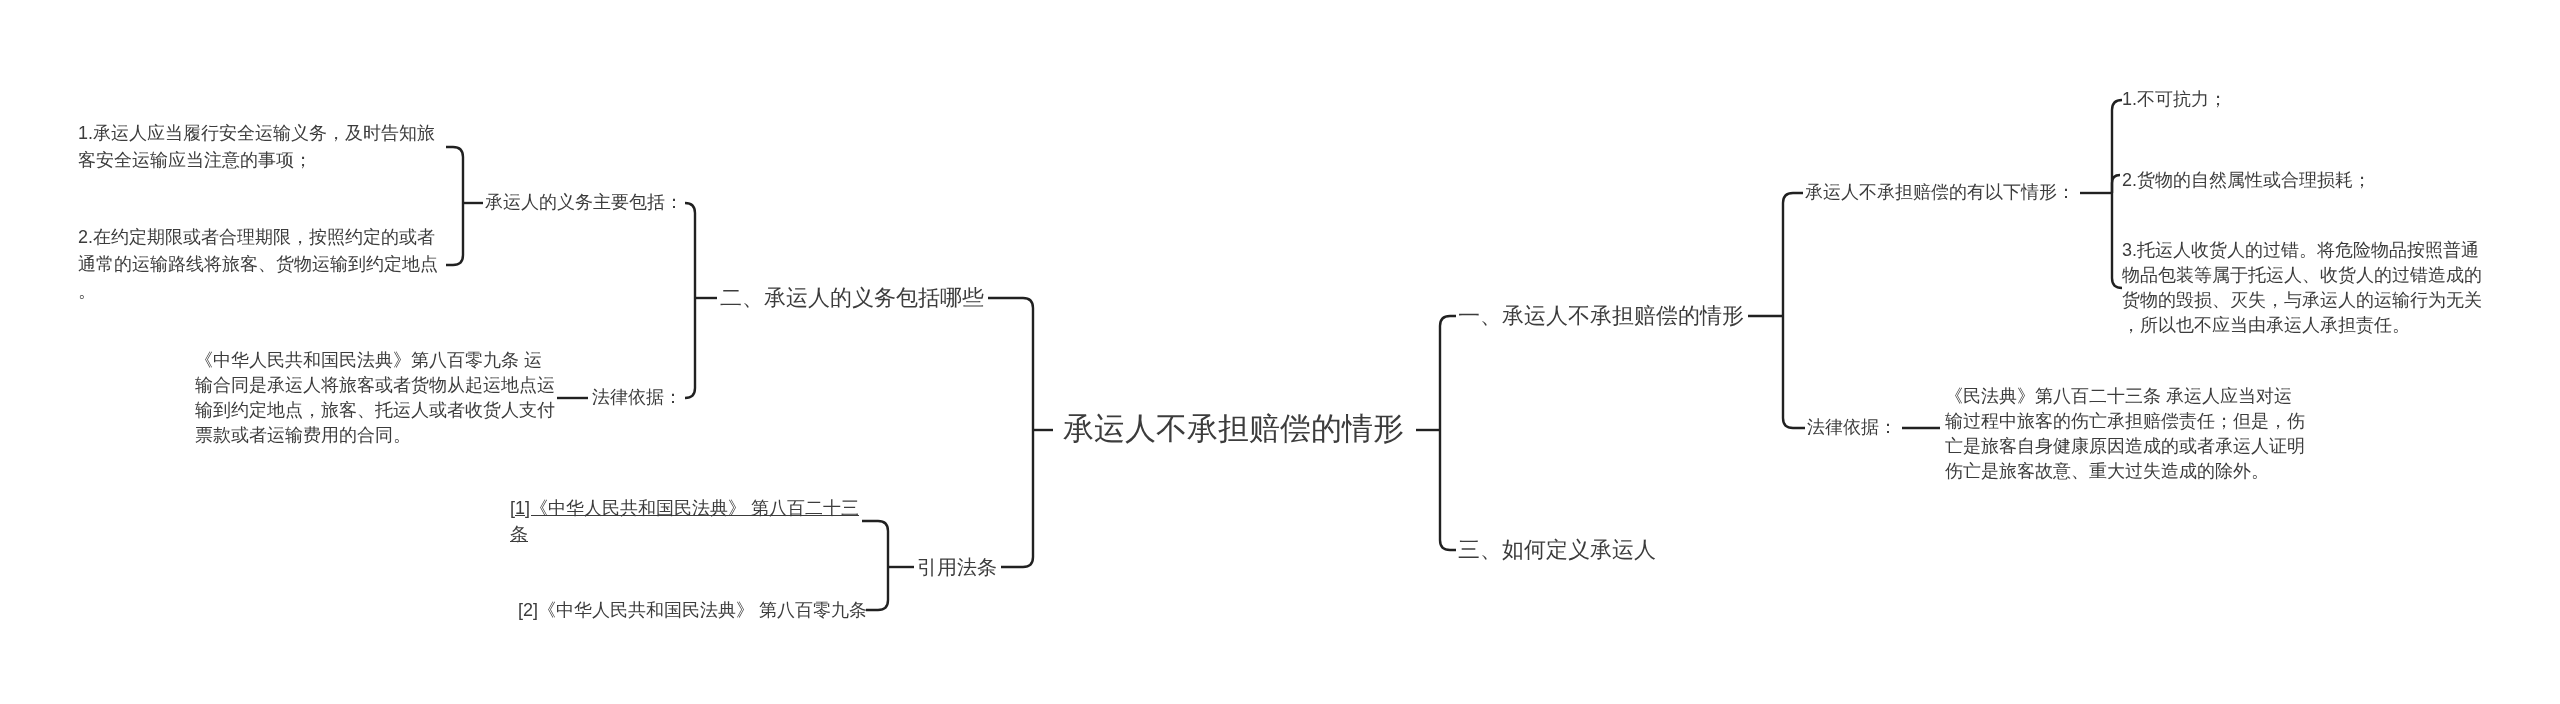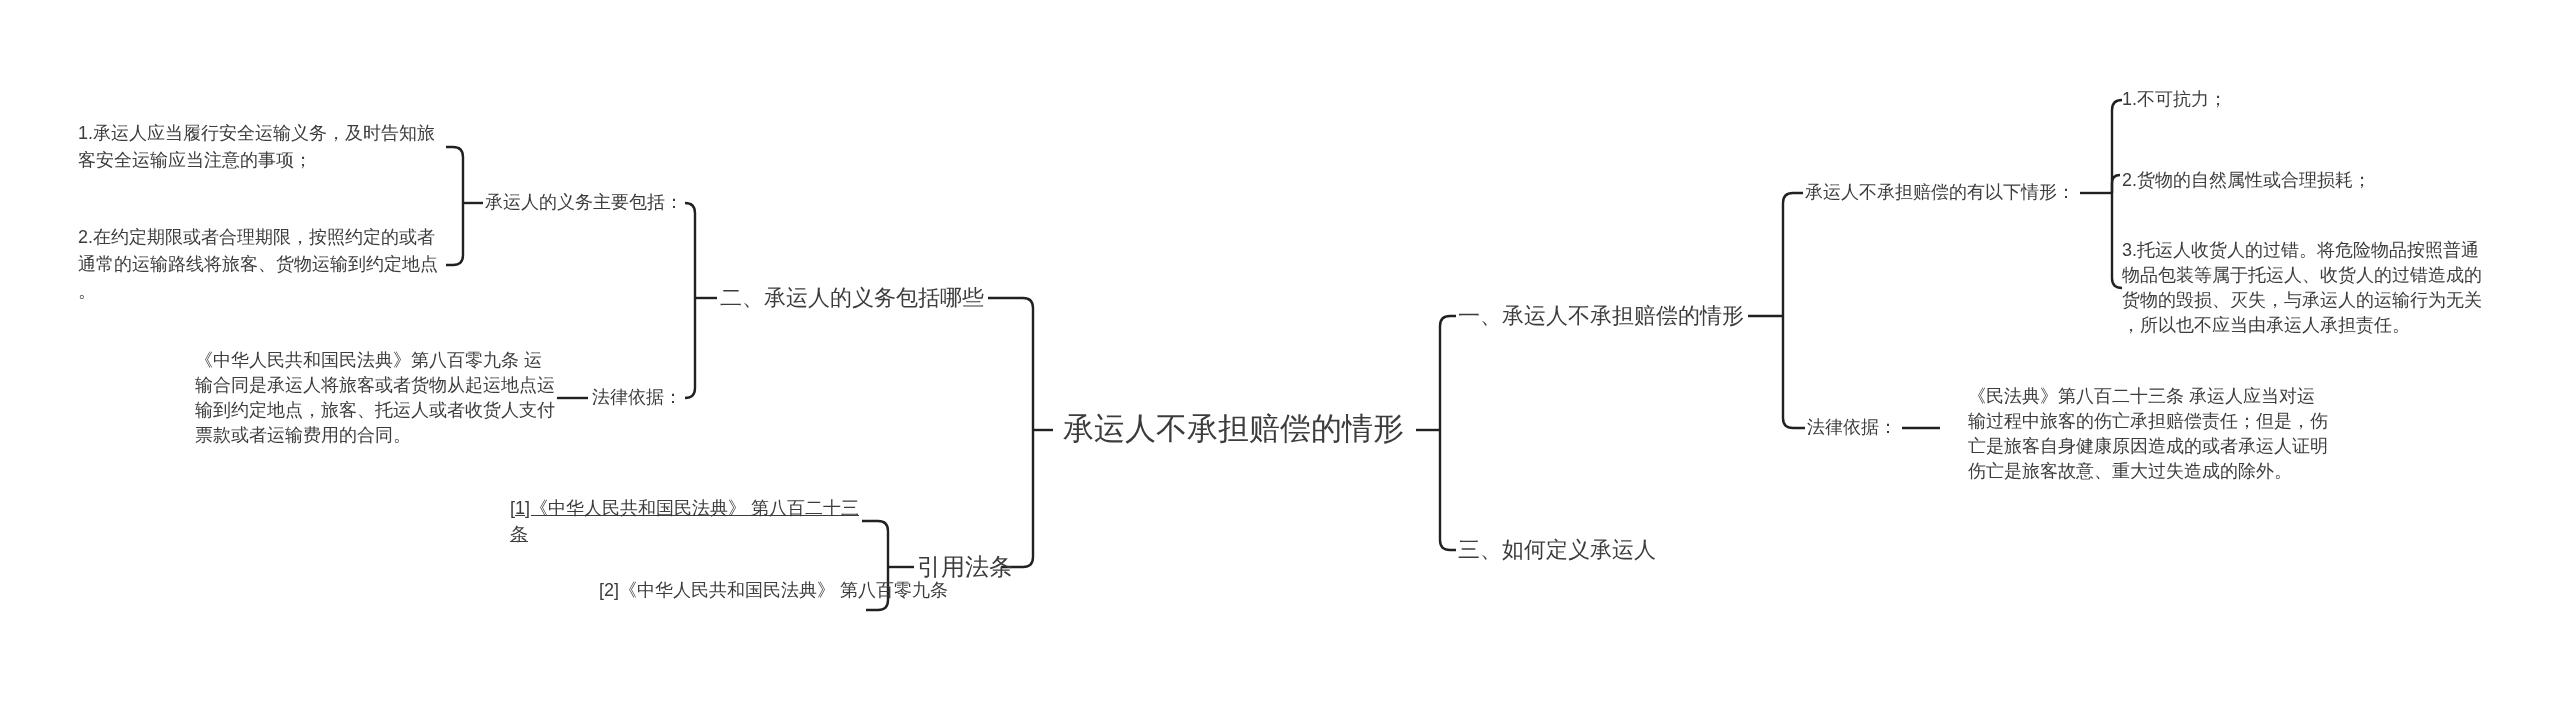--- a/index.html
+++ b/index.html
@@ -23,32 +23,32 @@
   }
   
   .n-central{left:1063px;top:408px;font-size:31px;line-height:42px;}
   
   .n-sec2{left:720px;top:283px;font-size:22px;line-height:30px;}
   .n-duty-header{left:485px;top:190px;}
   .n-duty1{left:78px;top:120px;width:420px;line-height:27px;}
   .n-duty2{left:78px;top:224px;width:420px;line-height:27px;}
   .n-law-label-left{left:592px;top:385px;}
   .n-law-text-left{left:195px;top:348px;width:420px;}
-  .n-cite{left:917px;top:553px;font-size:24px;line-height:28px;}
+  .n-cite{left:917px;top:553px;font-size:20px;line-height:28px;}
   .n-ref1{left:510px;top:495px;width:420px;line-height:26px;text-decoration:underline;}
-  .n-ref2{left:518px;top:577px;width:430px;line-height:26px;text-align:right;}
+  .n-ref2{left:518px;top:597px;width:430px;line-height:26px;}
   
   .n-sec1{left:1458px;top:301px;font-size:22px;line-height:30px;}
   .n-sec3{left:1458px;top:535px;font-size:22px;line-height:30px;}
   .n-cases-header{left:1805px;top:180px;}
   .n-case1{left:2122px;top:87px;width:430px;}
   .n-case2{left:2122px;top:168px;width:430px;}
   .n-case3{left:2122px;top:238px;width:420px;}
   .n-law-label-right{left:1807px;top:415px;}
-  .n-law-text-right{left:1945px;top:384px;width:420px;margin-left:23px;}
+  .n-law-text-right{left:1945px;top:384px;width:420px;}
 </style>
 </head>
 <body>
 
 <div class="canvas">
 
   <svg class="connectors" viewBox="0 0 2560 704" xmlns="http://www.w3.org/2000/svg">
 
     <path d="M 463 203 H 483"></path>
     <path d="M 463 203 V 157 Q 463 147 453 147 H 446"></path>

